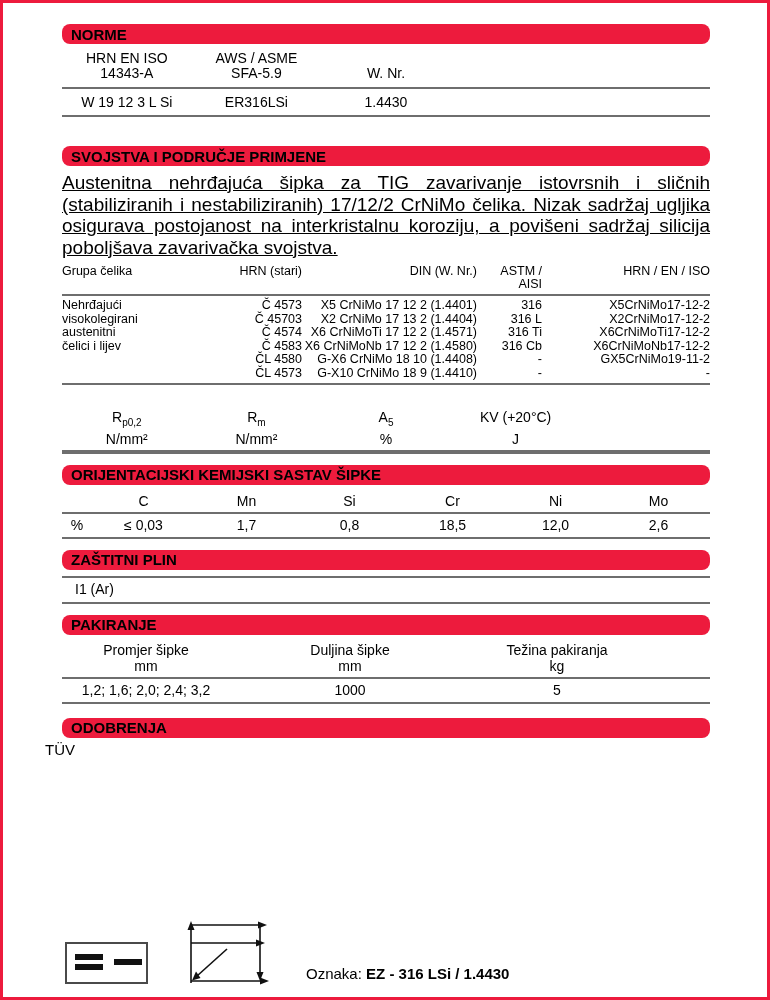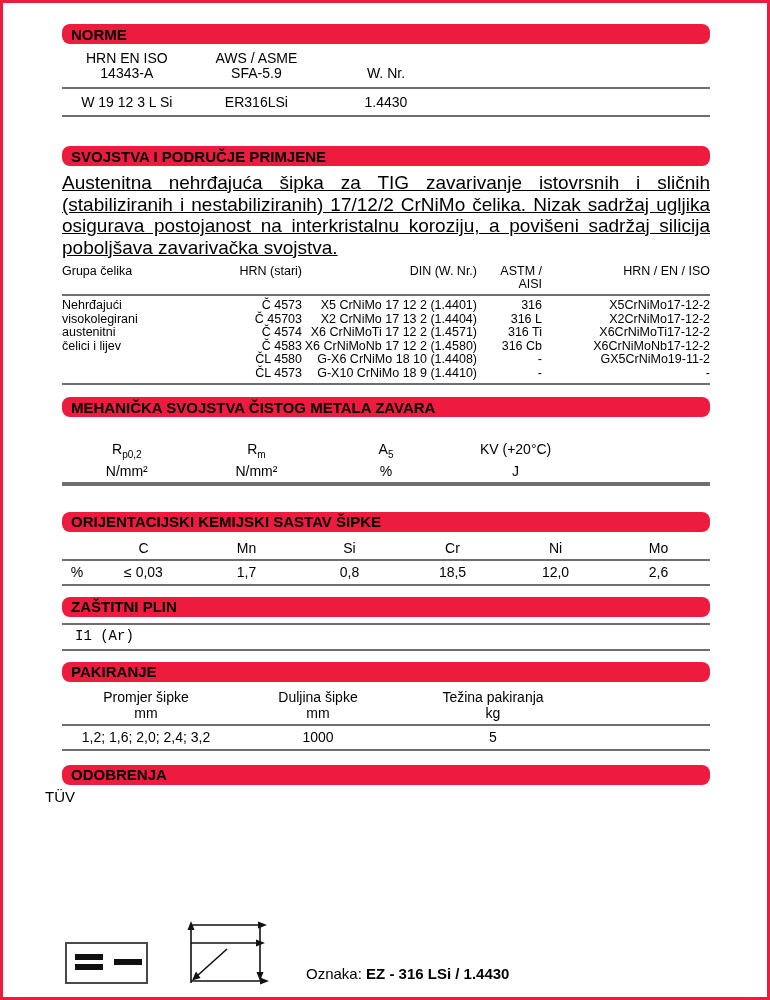--- a/index.html
+++ b/index.html
@@ -47,33 +47,33 @@
   .steel-body { padding:3px 0; line-height:13.5px; }
 
   
   .bar.meh { margin-top:12px; }
   .meh-head { margin-top:24px; padding-bottom:3px; font-size:14px; }
   .meh-head .ln { line-height:16px; min-height:16px; }
   .meh-head sub { font-size:10px; }
   .vals-row { padding:4px 0; font-size:14px; line-height:15px; }
 
   
-  .bar.kem { margin-top:26px; }
+  .bar.kem { margin-top:11px; }
   .grid-chem { display:grid; grid-template-columns:30px repeat(6,1fr); text-align:center; }
   .kem-head { margin-top:8px; padding-bottom:3px; font-size:14px; line-height:16px; }
   .kem-vals { padding:4px 0; font-size:14px; line-height:15px; }
 
   
   .bar.plin { margin-top:11px; }
   .rule.under-plin { margin-top:6px; }
-  .gas-row { padding:4px 0 6px 13px; font-size:14px; line-height:14px;font-family:Liberation Mono, monospace; }
+  .gas-row { padding:4px 0 6px 13px; font-size:14px; line-height:14px; }
 
   
   .bar.pak { margin-top:11px; }
-  .grid-pak { display:grid; grid-template-columns:168px 176px 174px 130px; text-align:center; }
+  .grid-pak { display:grid; grid-template-columns:168px 176px 174px 130px; text-align:center;gap:32px; }
   .pak-head { margin-top:7px; padding-bottom:3px; font-size:14px; }
   .pak-head .ln { line-height:16px; min-height:16px; }
 
   
   .bar.odo { margin-top:14px; }
   .approval { margin-top:4px; margin-left:-17px; font-size:15px; line-height:15px; }
 
   
   .rod-box {
     position:absolute; left:62px; top:939px;
@@ -169,23 +169,20 @@
       <div class="cc">GX5CrNiMo19-11-2</div>
 
       <div class="c1"></div>
       <div class="cc">ČL 4573</div>
       <div class="cc">G-X10 CrNiMo 18 9 (1.4410)</div>
       <div class="cc">-</div>
       <div class="cc">-</div>
     </div>
     <div class="rule"></div>
 
-    <div class="bar meh">
-      <span>MEHANIČKA SVOJSTVA ČISTOG METALA ZAVARA</span>
-    </div>
     <div class="grid5 meh-head">
       <div>
         <div class="ln"><span>R</span><sub>p0,2</sub></div>
         <div class="ln">N/mm²</div>
       </div>
       <div>
         <div class="ln"><span>R</span><sub>m</sub></div>
         <div class="ln">N/mm²</div>
       </div>
       <div>

